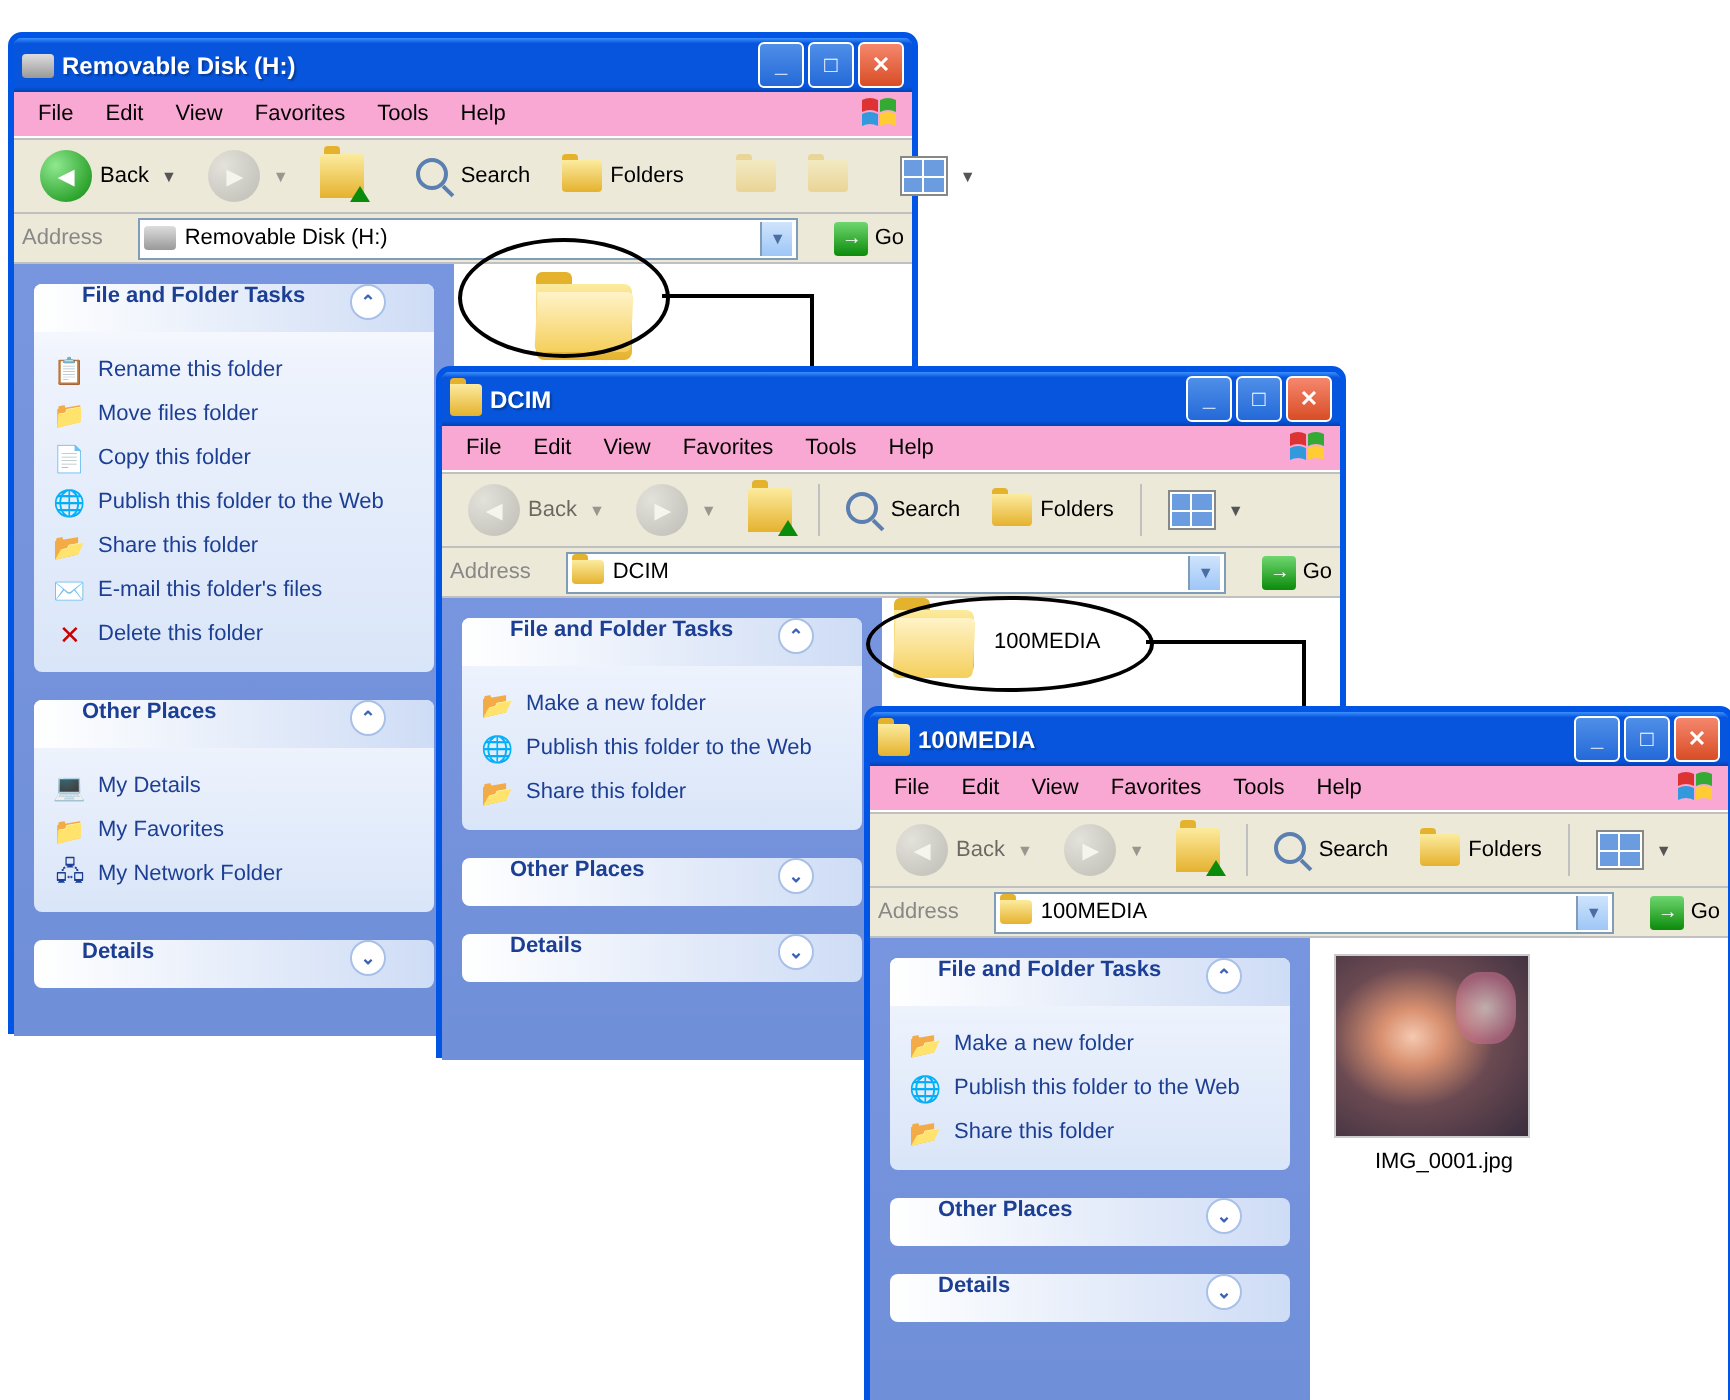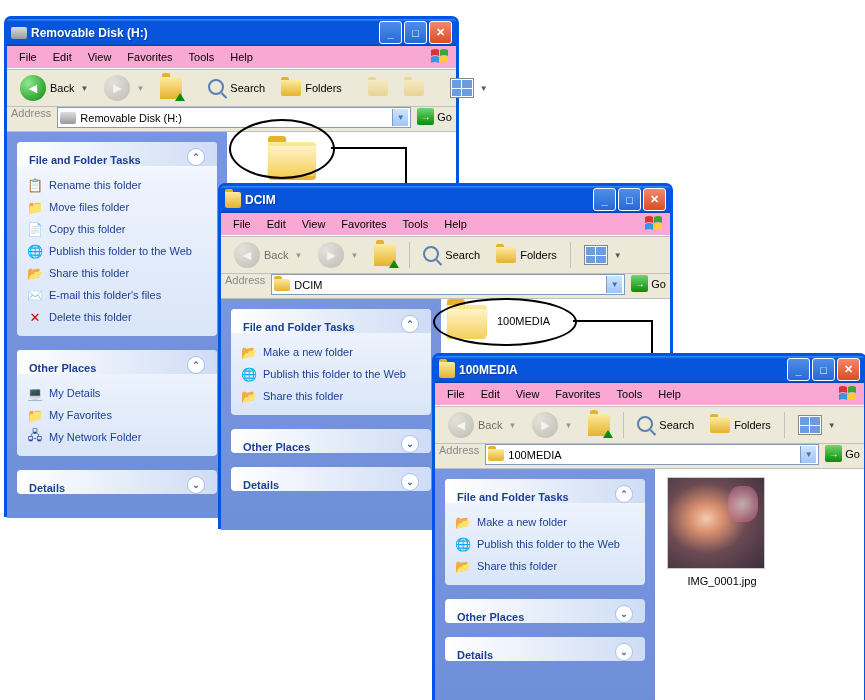--- a/index.html
+++ b/index.html
@@ -25,33 +25,33 @@
 .folderup{width:22px;height:22px;background:linear-gradient(to bottom,#fceb9e,#e5b22e);border-radius:2px 2px 0 0;position:relative}
 .folderup:before{content:"";position:absolute;top:-4px;left:2px;width:8px;height:4px;background:#e5b22e;border-radius:2px 2px 0 0}
 .greenarrow-up{position:absolute;right:-3px;bottom:-2px;width:0;height:0;border-left:5px solid transparent;border-right:5px solid transparent;border-bottom:8px solid #0b8b0b}
 .searchicon{width:18px;height:18px;position:relative}
 .searchicon .glass{width:12px;height:12px;border:2px solid #5a7fb0;border-radius:50%;position:absolute}
 .searchicon .handle{width:2px;height:7px;background:#5a7fb0;position:absolute;bottom:-2px;right:1px;transform:rotate(-45deg)}
 .foldericon{width:20px;height:16px;background:linear-gradient(to bottom,#fceb9e,#e5b22e);border-radius:0 2px 2px 2px;position:relative}
 .foldericon:before{content:"";position:absolute;top:-3px;left:0;width:8px;height:3px;background:#e5b22e;border-radius:2px 2px 0 0}
 .viewicon{width:20px;height:16px;border:1px solid #888;background:#fff;display:grid;grid-template-columns:1fr 1fr;grid-template-rows:1fr 1fr;gap:1px;padding:1px}
 .viewicon span{background:#6b9ce0}
-.addrbar{background:#ece9d8;height:24px;display:flex;padding:0 4px;gap:6px;border-bottom:1px solid #c0c0c0}
+.addrbar{background:#ece9d8;height:24px;display:flex;align-items:center;padding:0 4px;gap:18px;border-bottom:1px solid #c0c0c0}
 .addrlabel{color:#888}
 .addrfield{flex:1;height:19px;background:#fff;border:1px solid #7f9db9;display:flex;align-items:center;padding:0 2px;gap:4px}
 .diskicon{width:16px;height:12px;background:linear-gradient(to bottom,#ddd,#999);border-radius:2px}
 .addrfield .foldericon{width:16px;height:12px}
 .addrtext{flex:1}
 .addrdrop{width:15px;height:17px;background:linear-gradient(to bottom,#cfe4fc,#9ec6f7);border-left:1px solid #7f9db9;display:flex;align-items:center;justify-content:center;font-size:8px;color:#4a6da3}
 .gobtn{height:19px;display:flex;align-items:center;gap:3px;cursor:pointer}
 .goicon{width:17px;height:17px;background:linear-gradient(to bottom,#6fd66f,#0b8b0b);border-radius:2px;display:flex;align-items:center;justify-content:center;color:#fff;font-size:10px}
 .body{display:flex;height:calc(100% - 27px - 22px - 36px - 24px);background:#fff}
 .sidepane{width:200px;background:linear-gradient(to bottom,#7896df 0%,#6f8fd8 100%);padding:10px;overflow:hidden}
 .panel{background:linear-gradient(to bottom,#fff 0%,#eef3fd 20%,#d9e5f8 100%);border-radius:4px;margin-bottom:14px;overflow:hidden}
-.panelhead{background:linear-gradient(to right,#fff,#cedcf5);height:24px;display:flex;align-items:flex-end;padding:0 12px;font-weight:bold;color:#1c3f94;cursor:pointer}
+.panelhead{background:linear-gradient(to right,#fff,#cedcf5);height:24px;display:flex;align-items:flex-start;padding:0 24px;font-weight:bold;color:#1c3f94;cursor:pointer}
 .panelhead .chev{margin-left:auto;width:16px;height:16px;border-radius:50%;background:#fff;border:1px solid #a8c0e8;display:flex;align-items:center;justify-content:center;font-size:9px;color:#3b62b5}
 .panelbody{padding:8px 10px}
 .taskitem{display:flex;align-items:center;gap:6px;padding:3px 0;color:#1c3f94;cursor:pointer}
 .taskicon{width:16px;height:16px;display:flex;align-items:center;justify-content:center;font-size:13px}
 .content{flex:1;background:#fff;padding:12px;position:relative}
 .bigfolder{width:48px;height:38px;background:linear-gradient(to bottom,#fceb9e,#e5b22e);border-radius:0 4px 4px 4px;position:relative;margin:0 auto}
 .bigfolder:before{content:"";position:absolute;top:-6px;left:0;width:18px;height:6px;background:#e5b22e;border-radius:3px 3px 0 0}
 .bigfolder:after{content:"";position:absolute;top:4px;left:0;right:0;height:30px;background:linear-gradient(to bottom,#fff3c8,#f5cf5b);border-radius:0 3px 3px 3px;transform:skewX(-3deg)}
 .folderitem{width:90px;text-align:center}
 .folderlabel{margin-top:6px}

